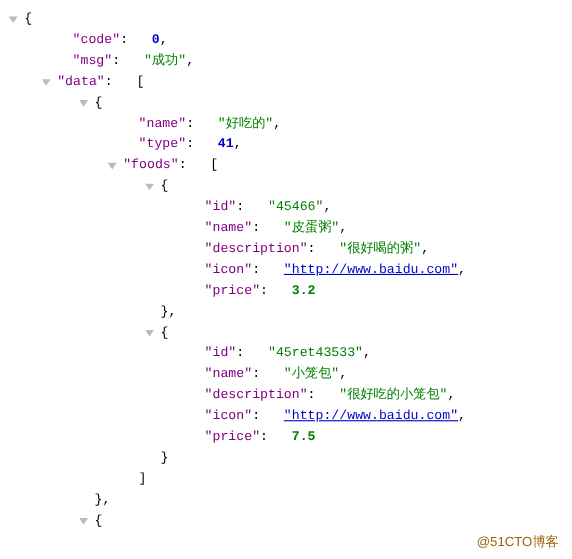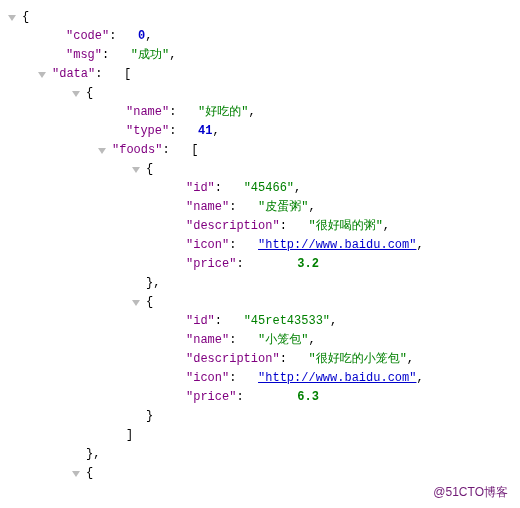--- a/index.html
+++ b/index.html
@@ -30,28 +30,28 @@
       border-top: 6px solid #bbb;
       margin-right: 6px;
       vertical-align: middle;
       cursor: pointer;
     }
     .arrow-space { display: inline-block; width: 14px; }
     .key { color: #800080; }
     .punct { color: #000; }
     .str { color: #008000; }
     .num { color: #0000cc; font-weight: bold; }
-    .numg { color: #008000; font-weight: bold; margin-left: 32px; }
+    .numg { color: #008000; font-weight: bold; }
     .link { color: #0000cc; text-decoration: underline; }
     .brace { color: #000; }
     .watermark {
       position: absolute;
       right: 12px;
       bottom: 6px;
-      color: #701a75;
+      color: #a16207;
       font-family: Arial, sans-serif;
       font-size: 12px;
     }
   </style>
 </head>
 <body>
 
 <div>
 
 <div class="line">
@@ -214,21 +214,21 @@
       <span class="punct">:&nbsp;&nbsp;&nbsp;</span>
       <span class="link">"http://www.baidu.com"</span>
       <span class="punct">,</span>
     </div>
 
 <div class="line">
       <span class="indent i7"></span>
       <span class="arrow-space"></span>
       <span class="key">"price"</span>
       <span class="punct">:&nbsp;&nbsp;&nbsp;</span>
-      <span class="numg">6.3</span>
+      <span class="numg">7.5</span>
     </div>
 
 <div class="line">
       <span class="indent i5"></span>
       <span class="arrow-space"></span>
       <span class="brace">}</span>
     </div>
 
 <div class="line">
       <span class="indent i4"></span>

